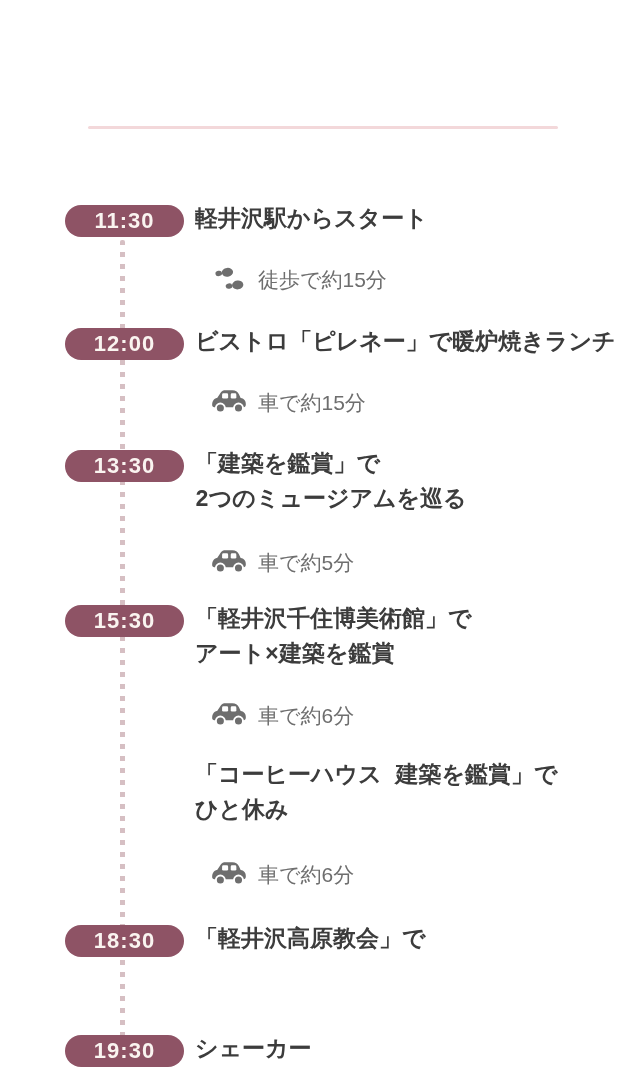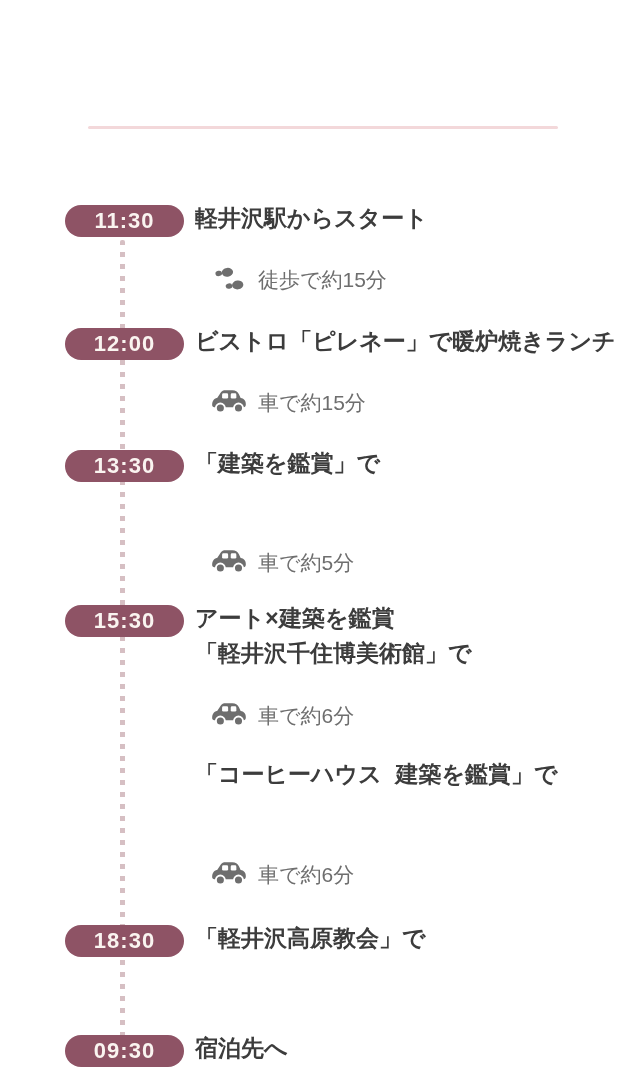--- a/index.html
+++ b/index.html
@@ -118,20 +118,21 @@
     </span>
     <span class="tlabel">車で約15分</span>
   </div>
 
   <div class="entry entry-3">
     <div class="badge">
         <span>13:30</span>
       </div>
     <div class="title">
       <span>「建築を鑑賞」で</span>
+      <span>2つのミュージアムを巡る</span>
     </div>
   </div>
 
   <div class="transit transit-3">
     <span class="ticon">
       <svg width="38" height="28" viewBox="0 0 44 32">
         <path fill="var(--icon)" d="M5 22 c-1.5 0-2.5-1-2.5-2.5 0-4 1.5-7.5 6-8.5 l4-6 c1.2-1.8 3-2.5 5.5-2.5 h8 c3.5 0 6 1.5 7.5 4.5 l2 4.5 c4.5 0.8 6 3.5 6 7 0 2-1 3.5-2.5 3.5 z"></path>
         <rect x="14" y="6" width="7" height="6" rx="1.5" fill="#fff"></rect>
         <rect x="24" y="6" width="6.5" height="6" rx="1.5" fill="#fff"></rect>
         <circle cx="12" cy="23" r="5.2" fill="var(--icon)" stroke="#fff" stroke-width="2.2"></circle>
@@ -139,41 +140,42 @@
       </svg>
     </span>
     <span class="tlabel">車で約5分</span>
   </div>
 
   <div class="entry entry-4">
     <div class="badge">
         <span>15:30</span>
       </div>
     <div class="title">
+      <span>「軽井沢千住博美術館」で</span>
       <span>アート×建築を鑑賞</span>
-      <span>「軽井沢千住博美術館」で</span>
     </div>
   </div>
 
   <div class="transit transit-4">
     <span class="ticon">
       <svg width="38" height="28" viewBox="0 0 44 32">
         <path fill="var(--icon)" d="M5 22 c-1.5 0-2.5-1-2.5-2.5 0-4 1.5-7.5 6-8.5 l4-6 c1.2-1.8 3-2.5 5.5-2.5 h8 c3.5 0 6 1.5 7.5 4.5 l2 4.5 c4.5 0.8 6 3.5 6 7 0 2-1 3.5-2.5 3.5 z"></path>
         <rect x="14" y="6" width="7" height="6" rx="1.5" fill="#fff"></rect>
         <rect x="24" y="6" width="6.5" height="6" rx="1.5" fill="#fff"></rect>
         <circle cx="12" cy="23" r="5.2" fill="var(--icon)" stroke="#fff" stroke-width="2.2"></circle>
         <circle cx="33" cy="23" r="5.2" fill="var(--icon)" stroke="#fff" stroke-width="2.2"></circle>
       </svg>
     </span>
     <span class="tlabel">車で約6分</span>
   </div>
 
   <div class="entry entry-5">
     <div class="title">
       <span>「コーヒーハウス 建築を鑑賞」で</span>
+      <span>ひと休み</span>
     </div>
   </div>
 
   <div class="transit transit-5">
     <span class="ticon">
       <svg width="38" height="28" viewBox="0 0 44 32">
         <path fill="var(--icon)" d="M5 22 c-1.5 0-2.5-1-2.5-2.5 0-4 1.5-7.5 6-8.5 l4-6 c1.2-1.8 3-2.5 5.5-2.5 h8 c3.5 0 6 1.5 7.5 4.5 l2 4.5 c4.5 0.8 6 3.5 6 7 0 2-1 3.5-2.5 3.5 z"></path>
         <rect x="14" y="6" width="7" height="6" rx="1.5" fill="#fff"></rect>
         <rect x="24" y="6" width="6.5" height="6" rx="1.5" fill="#fff"></rect>
         <circle cx="12" cy="23" r="5.2" fill="var(--icon)" stroke="#fff" stroke-width="2.2"></circle>
@@ -187,21 +189,21 @@
     <div class="badge">
         <span>18:30</span>
       </div>
     <div class="title">
       <span>「軽井沢高原教会」で</span>
     </div>
   </div>
 
   <div class="entry entry-7">
     <div class="badge">
-        <span>09:30</span>
-      </div>
-    <div class="title">
-      <span>宿泊先へ</span>
+        <span>19:30</span>
+      </div>
+    <div class="title">
+      <span>シェーカー</span>
       <span></span>
     </div>
   </div>
 
 </div>
 
 </body></html>

